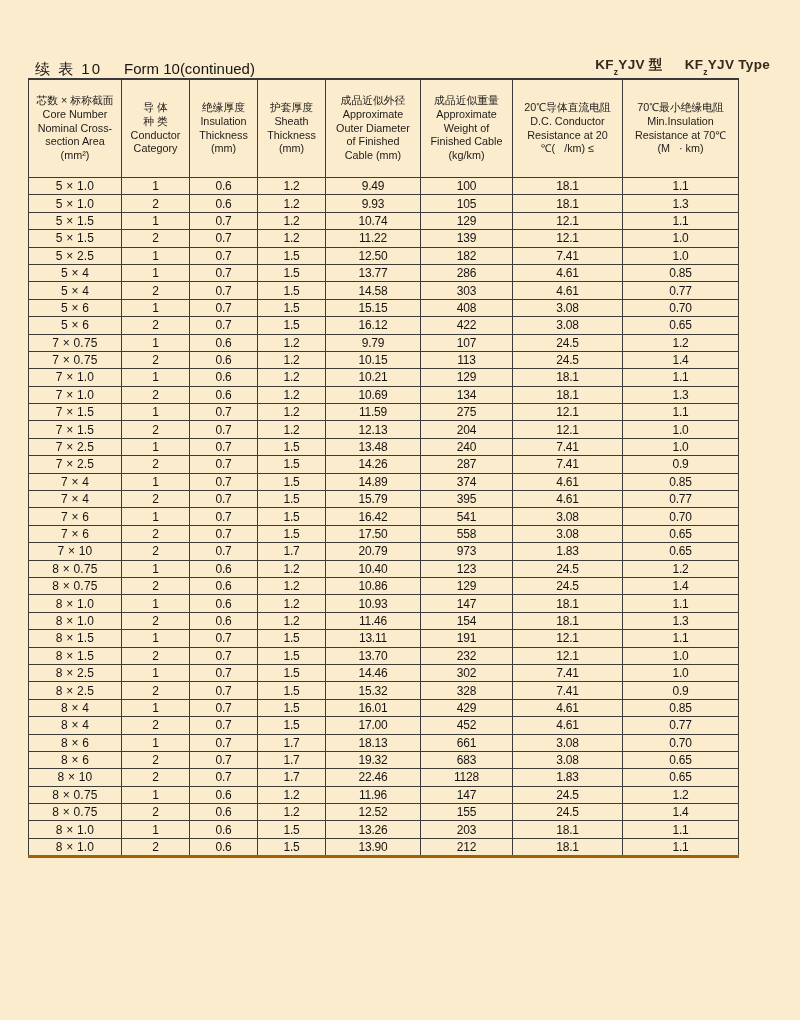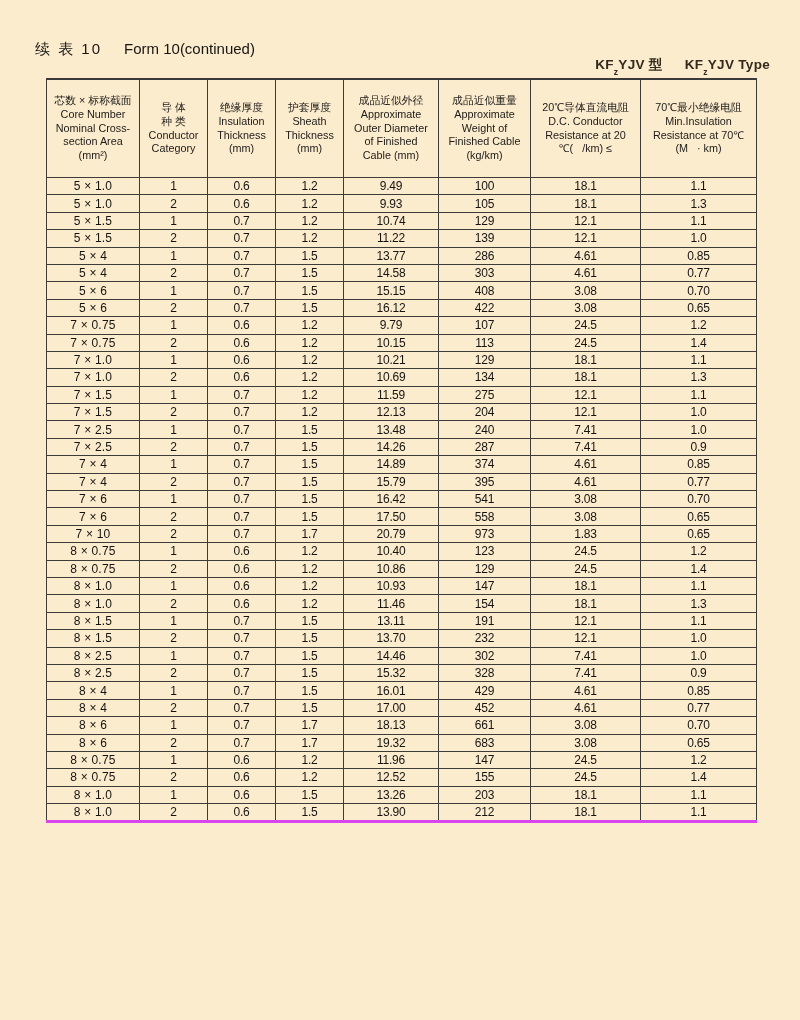--- a/index.html
+++ b/index.html
@@ -30,36 +30,36 @@
   .model-label .model-gap { display: inline-block; width: 22px; }
   .model-label sub {
     font-size: 8.5px;
     position: relative;
     bottom: -2px;
     line-height: 0;
   }
   .page-title {
     position: absolute;
     left: 35px;
-    top: 40px;
+    top: 60px;
     font-size: 15px;
     color: #171512;
     white-space: nowrap;
   }
   .page-title .title-cn { letter-spacing: 2px; }
   .page-title .title-en { margin-left: 22px; letter-spacing: 0; }
   table.spec-table {
     position: absolute;
-    left: 46px;
+    left: 28px;
     top: 78px;
     width: 710px;
     border-collapse: collapse;
     table-layout: fixed;
     border-top: 2px solid #3a3a3a;
-    border-bottom: 3px solid #d946ef;
+    border-bottom: 3px solid #a16207;
   }
   .spec-table th, .spec-table td {
     border: 1px solid #3e3c38;
     padding: 0 2px;
     text-align: center;
     vertical-align: middle;
     overflow: hidden;
   }
   .spec-table thead th {
     height: 97px;
@@ -175,20 +175,30 @@
         <td>5 × 1.5</td>
         <td>2</td>
         <td>0.7</td>
         <td>1.2</td>
         <td>11.22</td>
         <td>139</td>
         <td>12.1</td>
         <td>1.0</td>
       </tr>
       <tr>
+        <td>5 × 2.5</td>
+        <td>1</td>
+        <td>0.7</td>
+        <td>1.5</td>
+        <td>12.50</td>
+        <td>182</td>
+        <td>7.41</td>
+        <td>1.0</td>
+      </tr>
+      <tr>
         <td>5 × 4</td>
         <td>1</td>
         <td>0.7</td>
         <td>1.5</td>
         <td>13.77</td>
         <td>286</td>
         <td>4.61</td>
         <td>0.85</td>
       </tr>
       <tr>
@@ -465,20 +475,30 @@
         <td>8 × 6</td>
         <td>2</td>
         <td>0.7</td>
         <td>1.7</td>
         <td>19.32</td>
         <td>683</td>
         <td>3.08</td>
         <td>0.65</td>
       </tr>
       <tr>
+        <td>8 × 10</td>
+        <td>2</td>
+        <td>0.7</td>
+        <td>1.7</td>
+        <td>22.46</td>
+        <td>1128</td>
+        <td>1.83</td>
+        <td>0.65</td>
+      </tr>
+      <tr>
         <td>8 × 0.75</td>
         <td>1</td>
         <td>0.6</td>
         <td>1.2</td>
         <td>11.96</td>
         <td>147</td>
         <td>24.5</td>
         <td>1.2</td>
       </tr>
       <tr>

